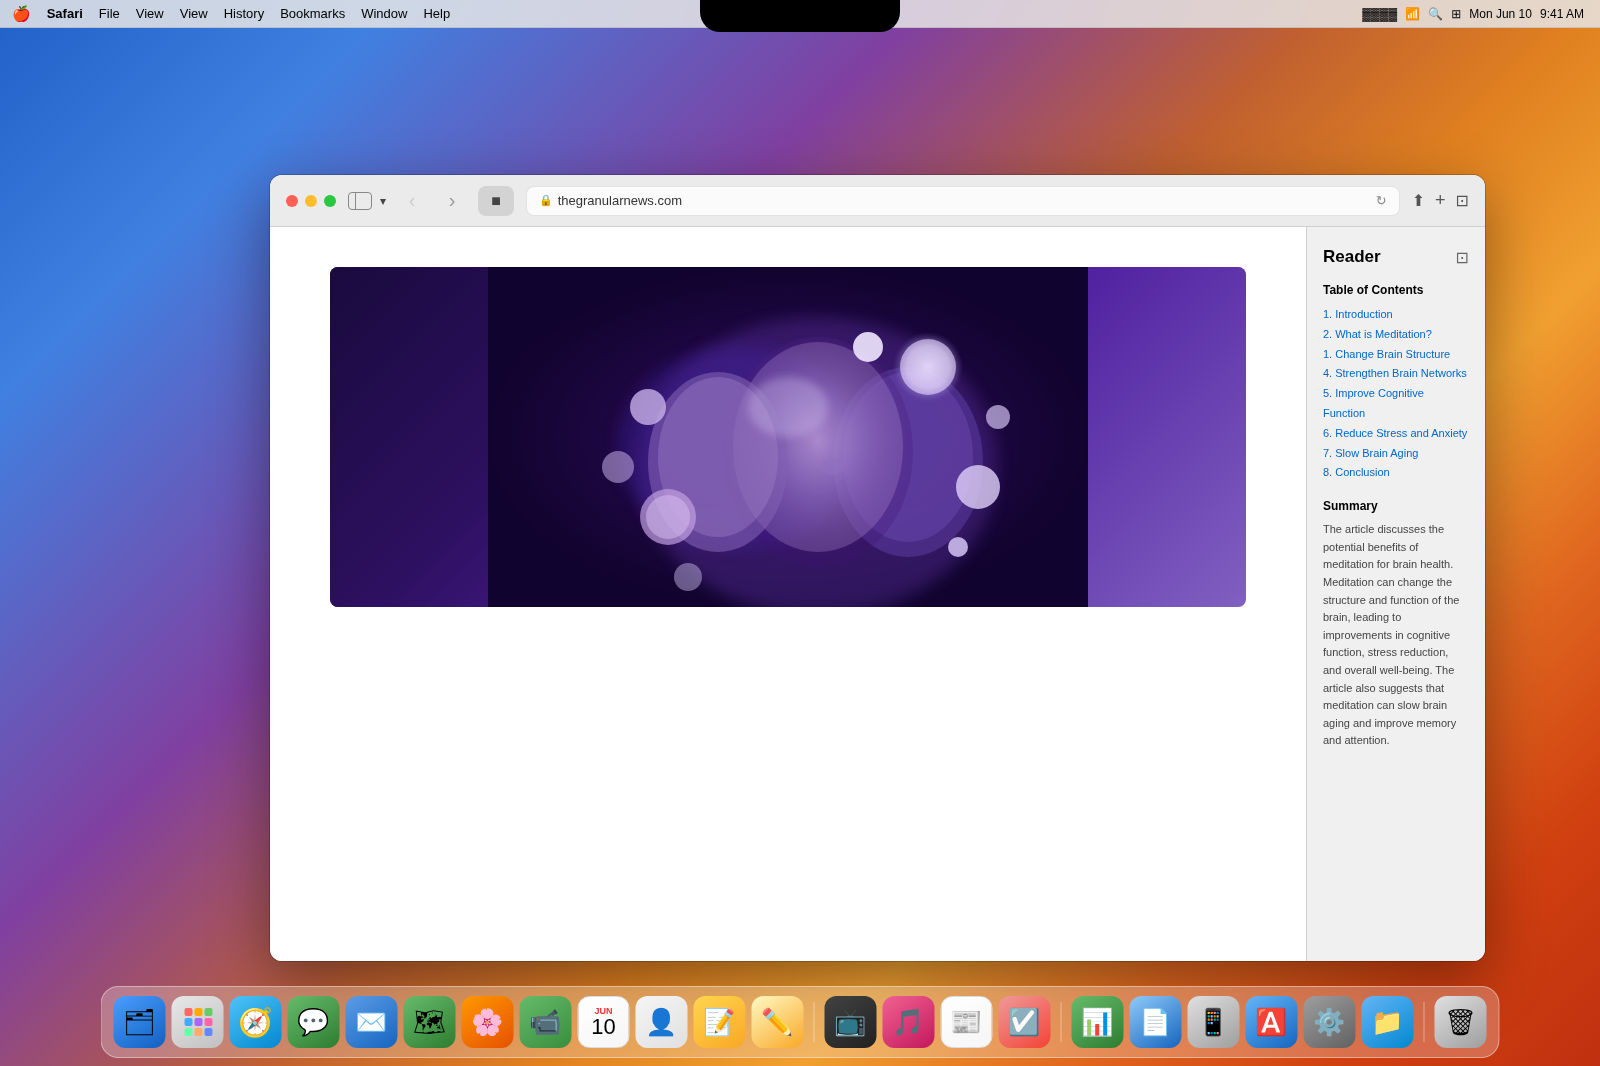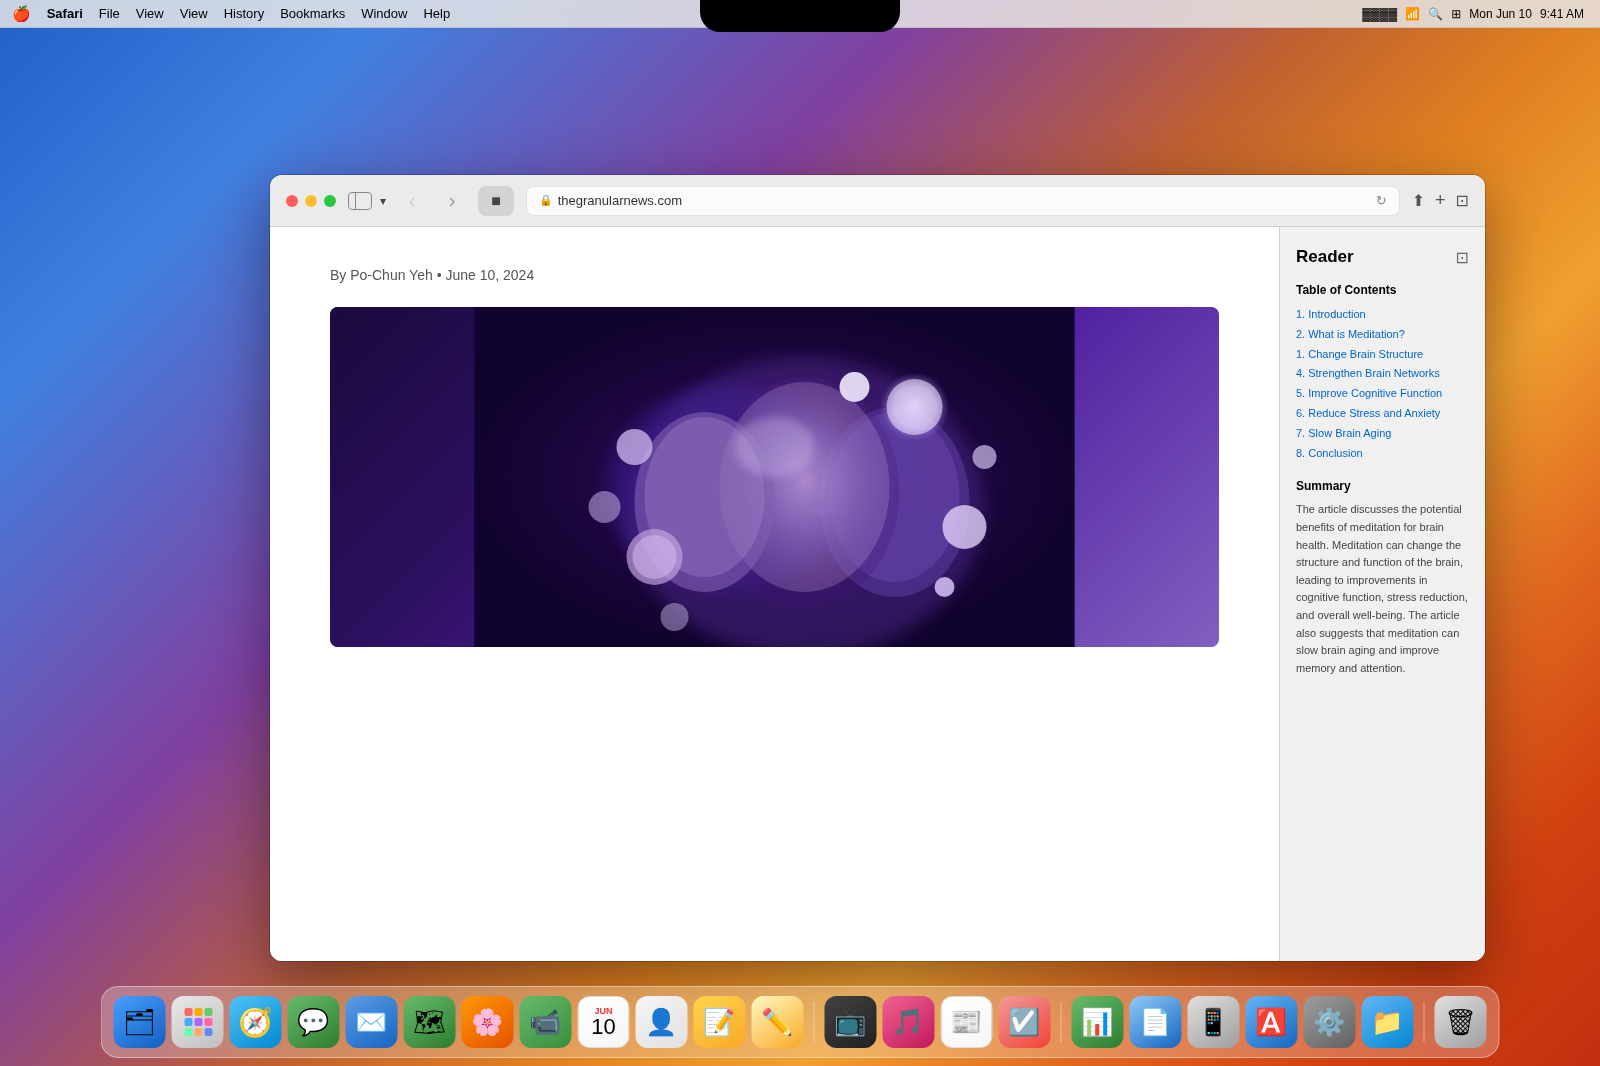--- a/index.html
+++ b/index.html
@@ -319,21 +319,21 @@
 
     .article-body-text {
       font-size: 16px;
       line-height: 1.7;
       color: #333;
       font-family: Georgia, 'Times New Roman', serif;
     }
 
     
     .reader-panel {
-      width: 206px;
+      width: 179px;
       background: #f0f0f0;
       border-left: 1px solid #d0d0d0;
       padding: 20px 16px;
       overflow-y: auto;
       flex-shrink: 0;
     }
 
     .reader-header {
       display: flex;
       align-items: center;
@@ -466,23 +466,20 @@
     <div class="safari-toolbar-right">
       <span style="font-size:16px; color:#555;">⬆</span>
       <span style="font-size:18px; color:#555;">+</span>
       <span style="font-size:16px; color:#555;">⊡</span>
     </div>
   </div>
 
   <div class="safari-content">
 
     <div class="article-area">
-      <p class="article-byline">
-        <span>By Po-Chun Yeh</span> • <span>June 10, 2024</span>
-      </p>
 
       <div class="article-hero-image">
         <div class="brain-sculpture">
           
           <svg width="100%" height="100%" viewBox="0 0 600 340" xmlns="http://www.w3.org/2000/svg">
             <defs>
               <radialGradient id="bg1" cx="50%" cy="50%" r="50%">
                 <stop offset="0%" stop-color="#4a1580" stop-opacity="1"></stop>
                 <stop offset="100%" stop-color="#0d0028" stop-opacity="1"></stop>
               </radialGradient>

